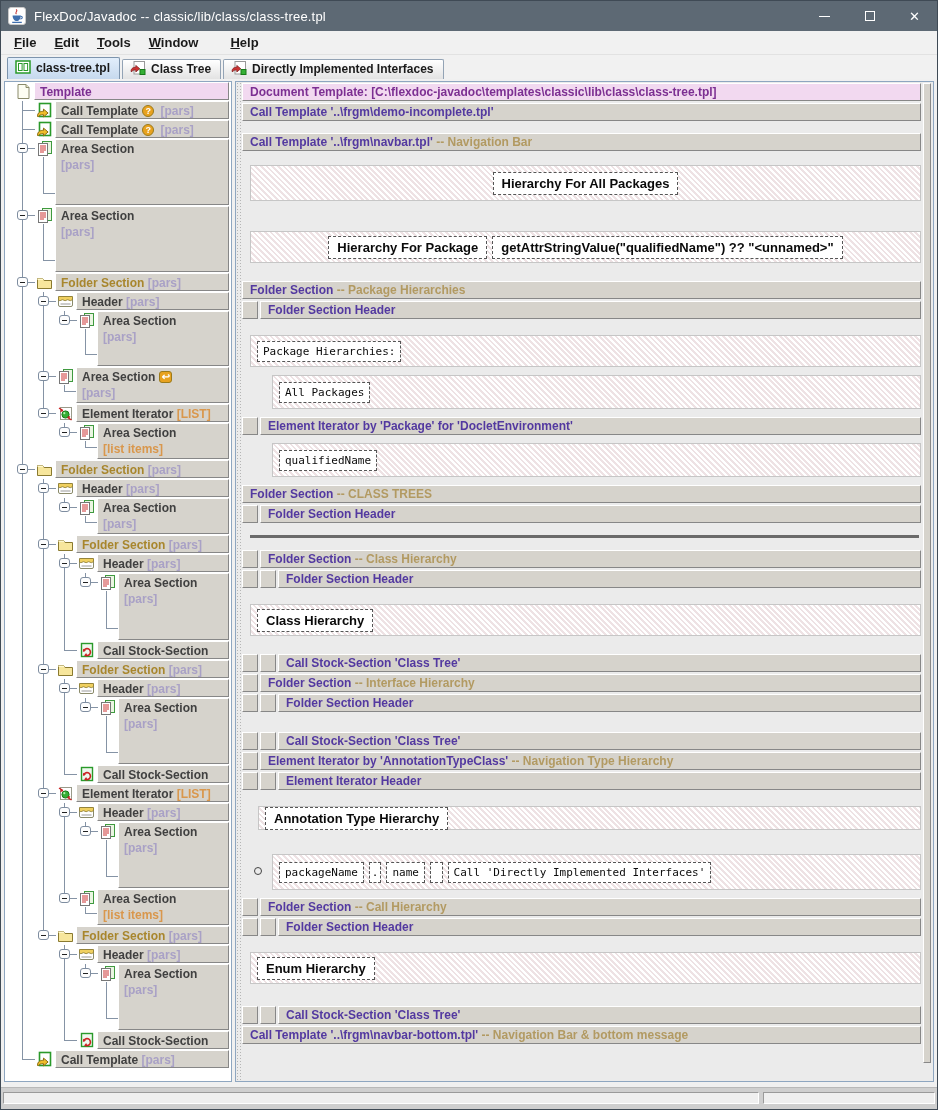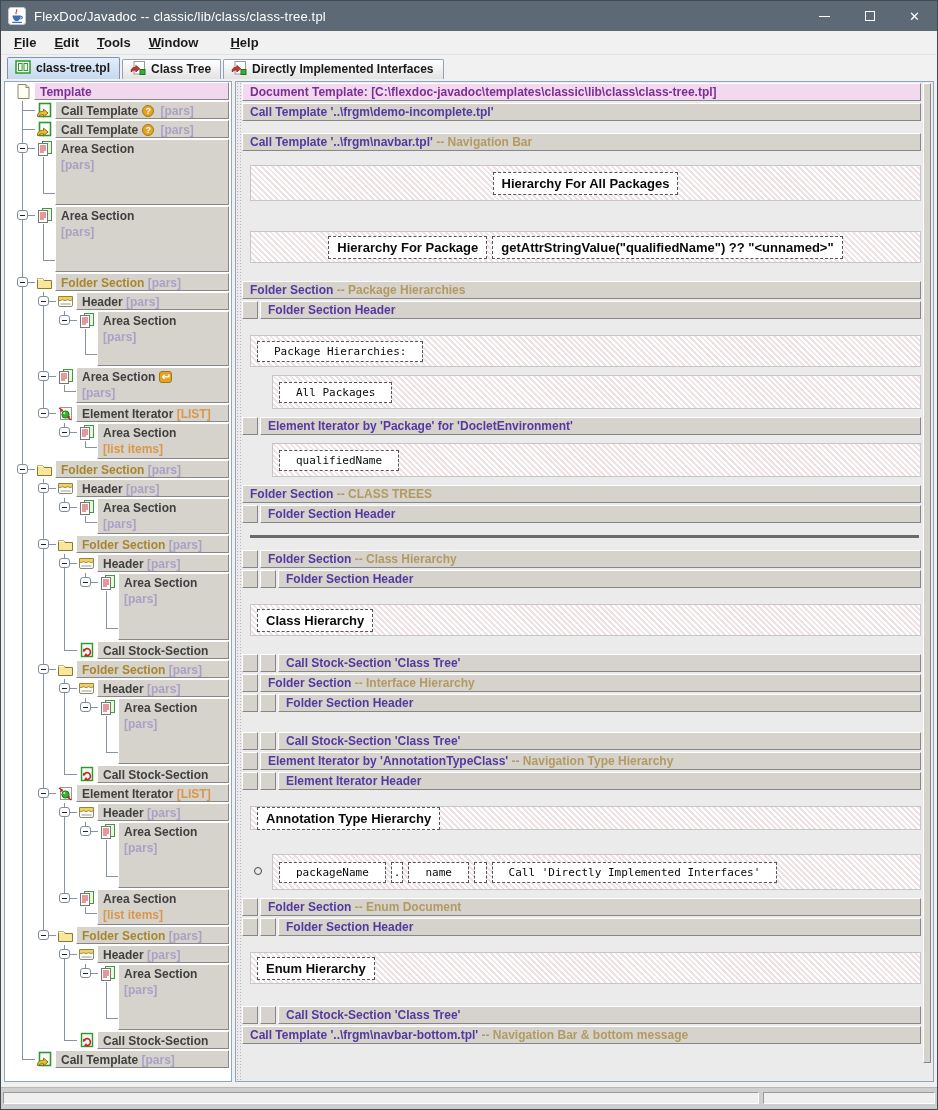--- a/index.html
+++ b/index.html
@@ -62,21 +62,21 @@
   .bar-cell { flex:1; height:18px; background:#d6d3cc; border:1px solid; border-color:#ffffff #878787 #878787 #ffffff; padding:1px 6px 0 7px; font-size:12px; font-weight:bold; color:#5339a0; white-space:nowrap; overflow:hidden; }
   .bar-cell.pink { background:#f2d9f0; }
   .bar-cell.pink .bar-text { color:#7c2f92; }
   .bar-comment { color:#b29a62; }
   .band-row { position:relative; }
   .band { border:1px solid #c6c6c6; background:repeating-linear-gradient(45deg,#ffffff 0px,#ffffff 2px,#eee2e4 2px,#eee2e4 4px);
           display:flex; align-items:center; gap:5px; padding:0 6px; }
   .band.center { justify-content:center; }
   .tbox { background:#ffffff; border:1px dashed #555; color:#0a0a0a; white-space:nowrap; }
   .tbox.large { font-size:13px; font-weight:bold; padding:3px 8px; }
-  .tbox.mono { font-family:"DejaVu Sans Mono", monospace; font-size:11px; padding:3px 16px; }
+  .tbox.mono { font-family:"DejaVu Sans Mono", monospace; font-size:11px; padding:3px 5px; }
   .tbox.tiny { font-family:"DejaVu Sans Mono", monospace; font-size:11px; padding:3px 2px; min-width:9px; text-align:center; }
   .bullet { position:absolute; width:8px; height:8px; border:1px solid #444; border-radius:50%; background:rgba(0,0,0,0); }
   .rule-line { height:3px; background:#6a6a6a; margin-right:2px; }
 
   .badge-q { display:inline-flex; align-items:center; justify-content:center; width:12px; height:12px; border-radius:50%;
              background:#e8a21f; border:1px solid #9b7a1a; color:#fff; font-size:9px; font-weight:bold; vertical-align:1px; margin:0 3px 0 4px; }
   .badge-loop { display:inline-flex; align-items:center; justify-content:center; width:13px; height:12px; border-radius:3px;
              background:#e8a21f; border:1px solid #9b7a1a; color:#fff; font-size:10px; font-weight:bold; vertical-align:1px; margin:0 3px 0 4px; }
 
   
@@ -672,37 +672,37 @@
           <div class="rp-bar-row" style="margin-top: 2px;">
             <div class="ind-cell"></div>
             <div class="bar-cell"><span class="bar-text">Element Iterator by 'AnnotationTypeClass'</span> <span class="bar-comment">-- Navigation Type Hierarchy</span></div>
           </div>
           <div class="rp-bar-row" style="margin-top: 2px;">
             <div class="ind-cell"></div>
             <div class="ind-cell"></div>
             <div class="bar-cell"><span class="bar-text">Element Iterator Header</span></div>
           </div>
           <div class="band-row" style="margin-top: 16px; height: 34px;">
-            <div class="band" style="margin-left: 8px; height: 24px;">
+            <div class="band" style="margin-left: 16px; height: 24px;">
               <span class="tbox large">Annotation Type Hierarchy</span>
             </div>
           </div>
           <div class="band-row" style="margin-top: 14px; height: 36px;">
             <span class="bullet" style="left: 12px; top: 13px;"></span>
             <div class="band" style="margin-left: 30px; height: 36px;">
               <span class="tbox mono">packageName</span>
               <span class="tbox tiny">.</span>
               <span class="tbox mono">name</span>
               <span class="tbox tiny">&nbsp;</span>
               <span class="tbox mono">Call 'Directly Implemented Interfaces'</span>
             </div>
           </div>
           <div class="rp-bar-row" style="margin-top: 8px;">
             <div class="ind-cell"></div>
-            <div class="bar-cell"><span class="bar-text">Folder Section</span> <span class="bar-comment">-- Enum Document</span></div>
+            <div class="bar-cell"><span class="bar-text">Folder Section</span> <span class="bar-comment">-- Call Hierarchy</span></div>
           </div>
           <div class="rp-bar-row" style="margin-top: 2px;">
             <div class="ind-cell"></div>
             <div class="ind-cell"></div>
             <div class="bar-cell"><span class="bar-text">Folder Section Header</span></div>
           </div>
           <div class="band-row" style="margin-top: 16px; height: 32px;">
             <div class="band" style="margin-left: 8px; height: 32px;">
               <span class="tbox large">Enum Hierarchy</span>
             </div>

